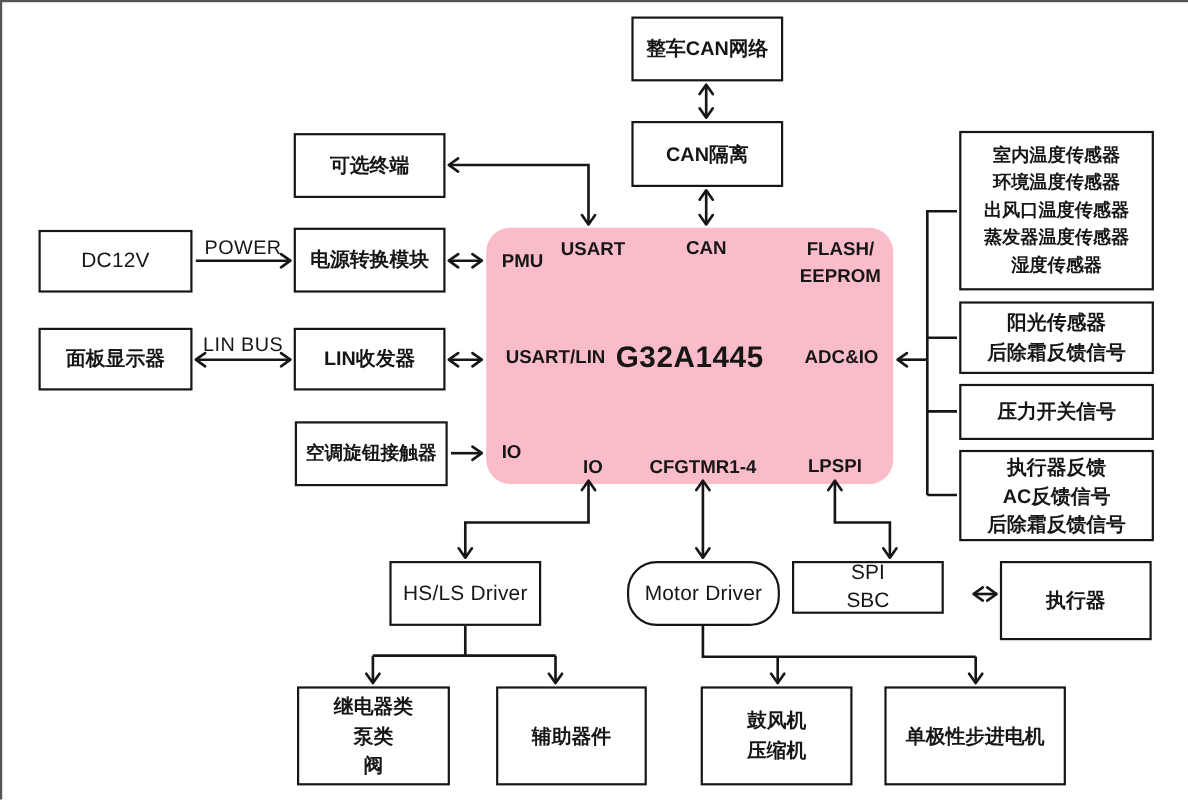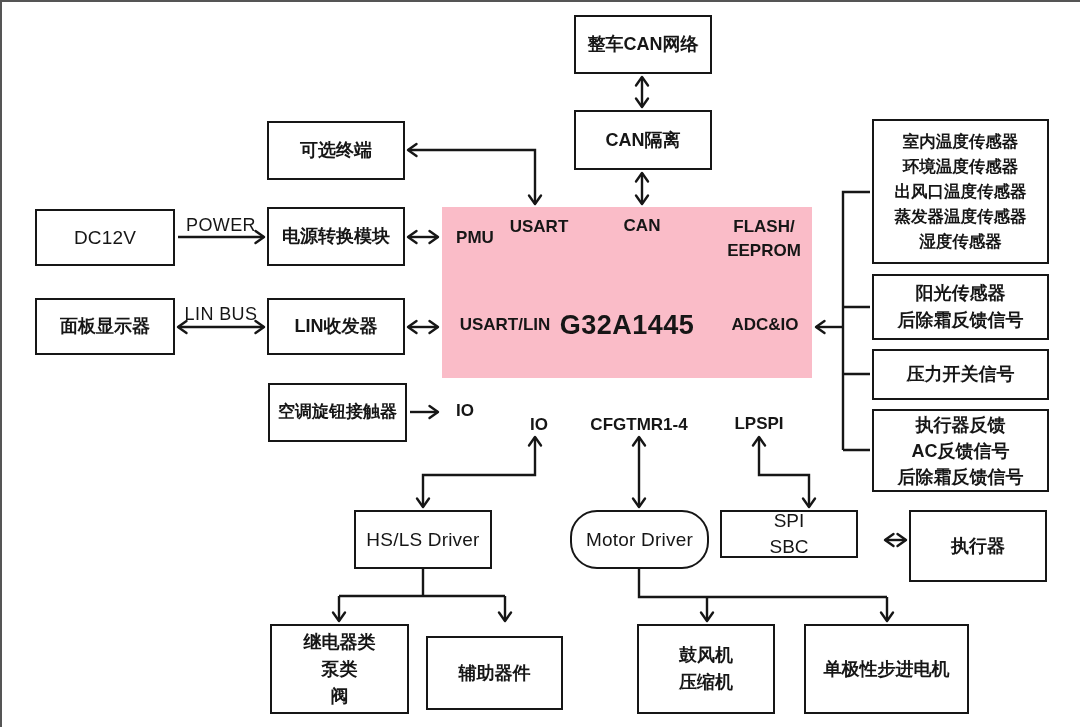--- a/index.html
+++ b/index.html
@@ -13,21 +13,21 @@
     position:absolute;background:#fff;border:2.5px solid #161616;
     display:flex;flex-direction:column;align-items:center;justify-content:center;
     text-align:right;box-sizing:border-box;line-height:1.45;
   }
   .zh{font-weight:700;font-size:18px;}
   .en{font-weight:500;font-size:19px;letter-spacing:.2px;}
   .small .zh-line{font-weight:700;font-size:16.5px;line-height:25px;white-space:nowrap;}
   .zh-line{font-weight:700;font-size:18px;line-height:27px;white-space:nowrap;}
   .en-line{font-weight:500;font-size:19px;line-height:26px;}
   #chip{
-    position:absolute;left:440px;top:205px;width:370px;height:171px;
+    position:absolute;left:440px;top:205px;width:370px;height:233px;border-radius:22px;
   }
   .port{
     position:absolute;transform:translate(-50%,-50%);
     font-weight:600;font-size:17px;white-space:nowrap;color:#161616;
   }
   .port2{text-align:center;line-height:24px;}
   .chipname{
     position:absolute;transform:translate(-50%,-50%);
     font-weight:800;font-size:27px;letter-spacing:.5px;white-space:nowrap;
   }
@@ -120,21 +120,21 @@
   </div>
   <div class="box" style="left:907px;top:508px;width:138px;height:72px;">
     <span class="zh">执行器</span>
   </div>
 
   <div class="box" style="left:268px;top:622px;width:139px;height:90px;">
     <span class="zh-line">继电器类</span>
     <span class="zh-line">泵类</span>
     <span class="zh-line">阀</span>
   </div>
-  <div class="box" style="left:424px;top:622px;width:137px;height:74px;margin-top:12px;">
+  <div class="box" style="left:449px;top:622px;width:137px;height:90px;">
     <span class="zh">辅助器件</span>
   </div>
   <div class="box" style="left:635px;top:622px;width:138px;height:90px;">
     <span class="zh-line">鼓风机</span>
     <span class="zh-line">压缩机</span>
   </div>
   <div class="box" style="left:802px;top:622px;width:165px;height:90px;">
     <span class="zh">单极性步进电机</span>
   </div>
 

